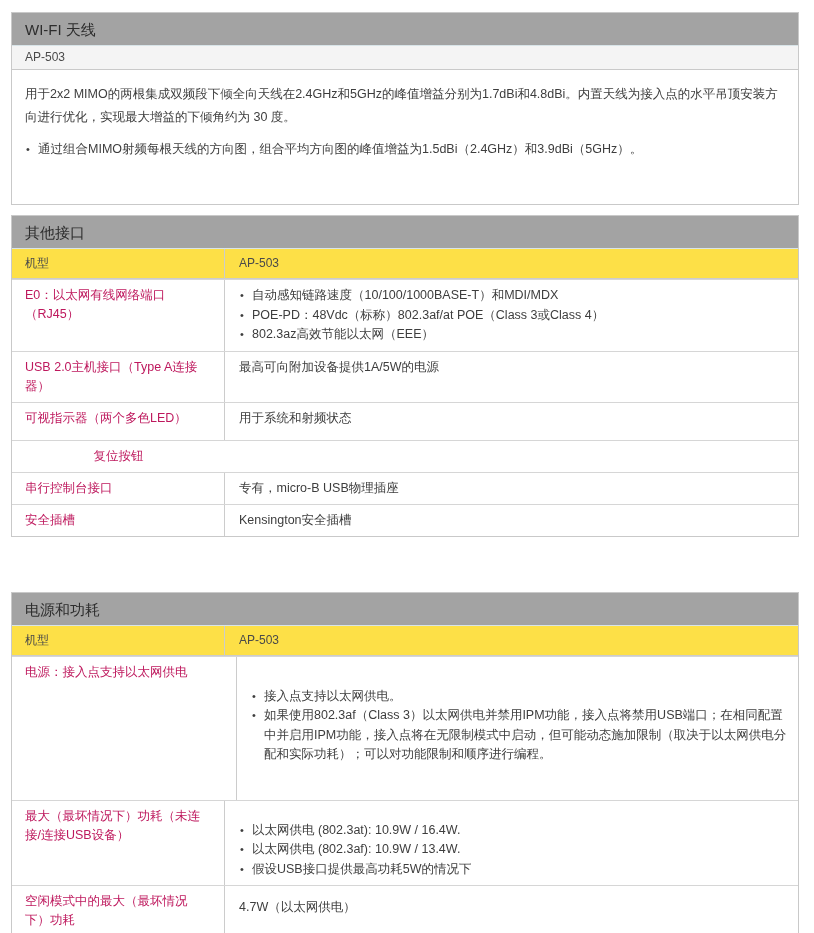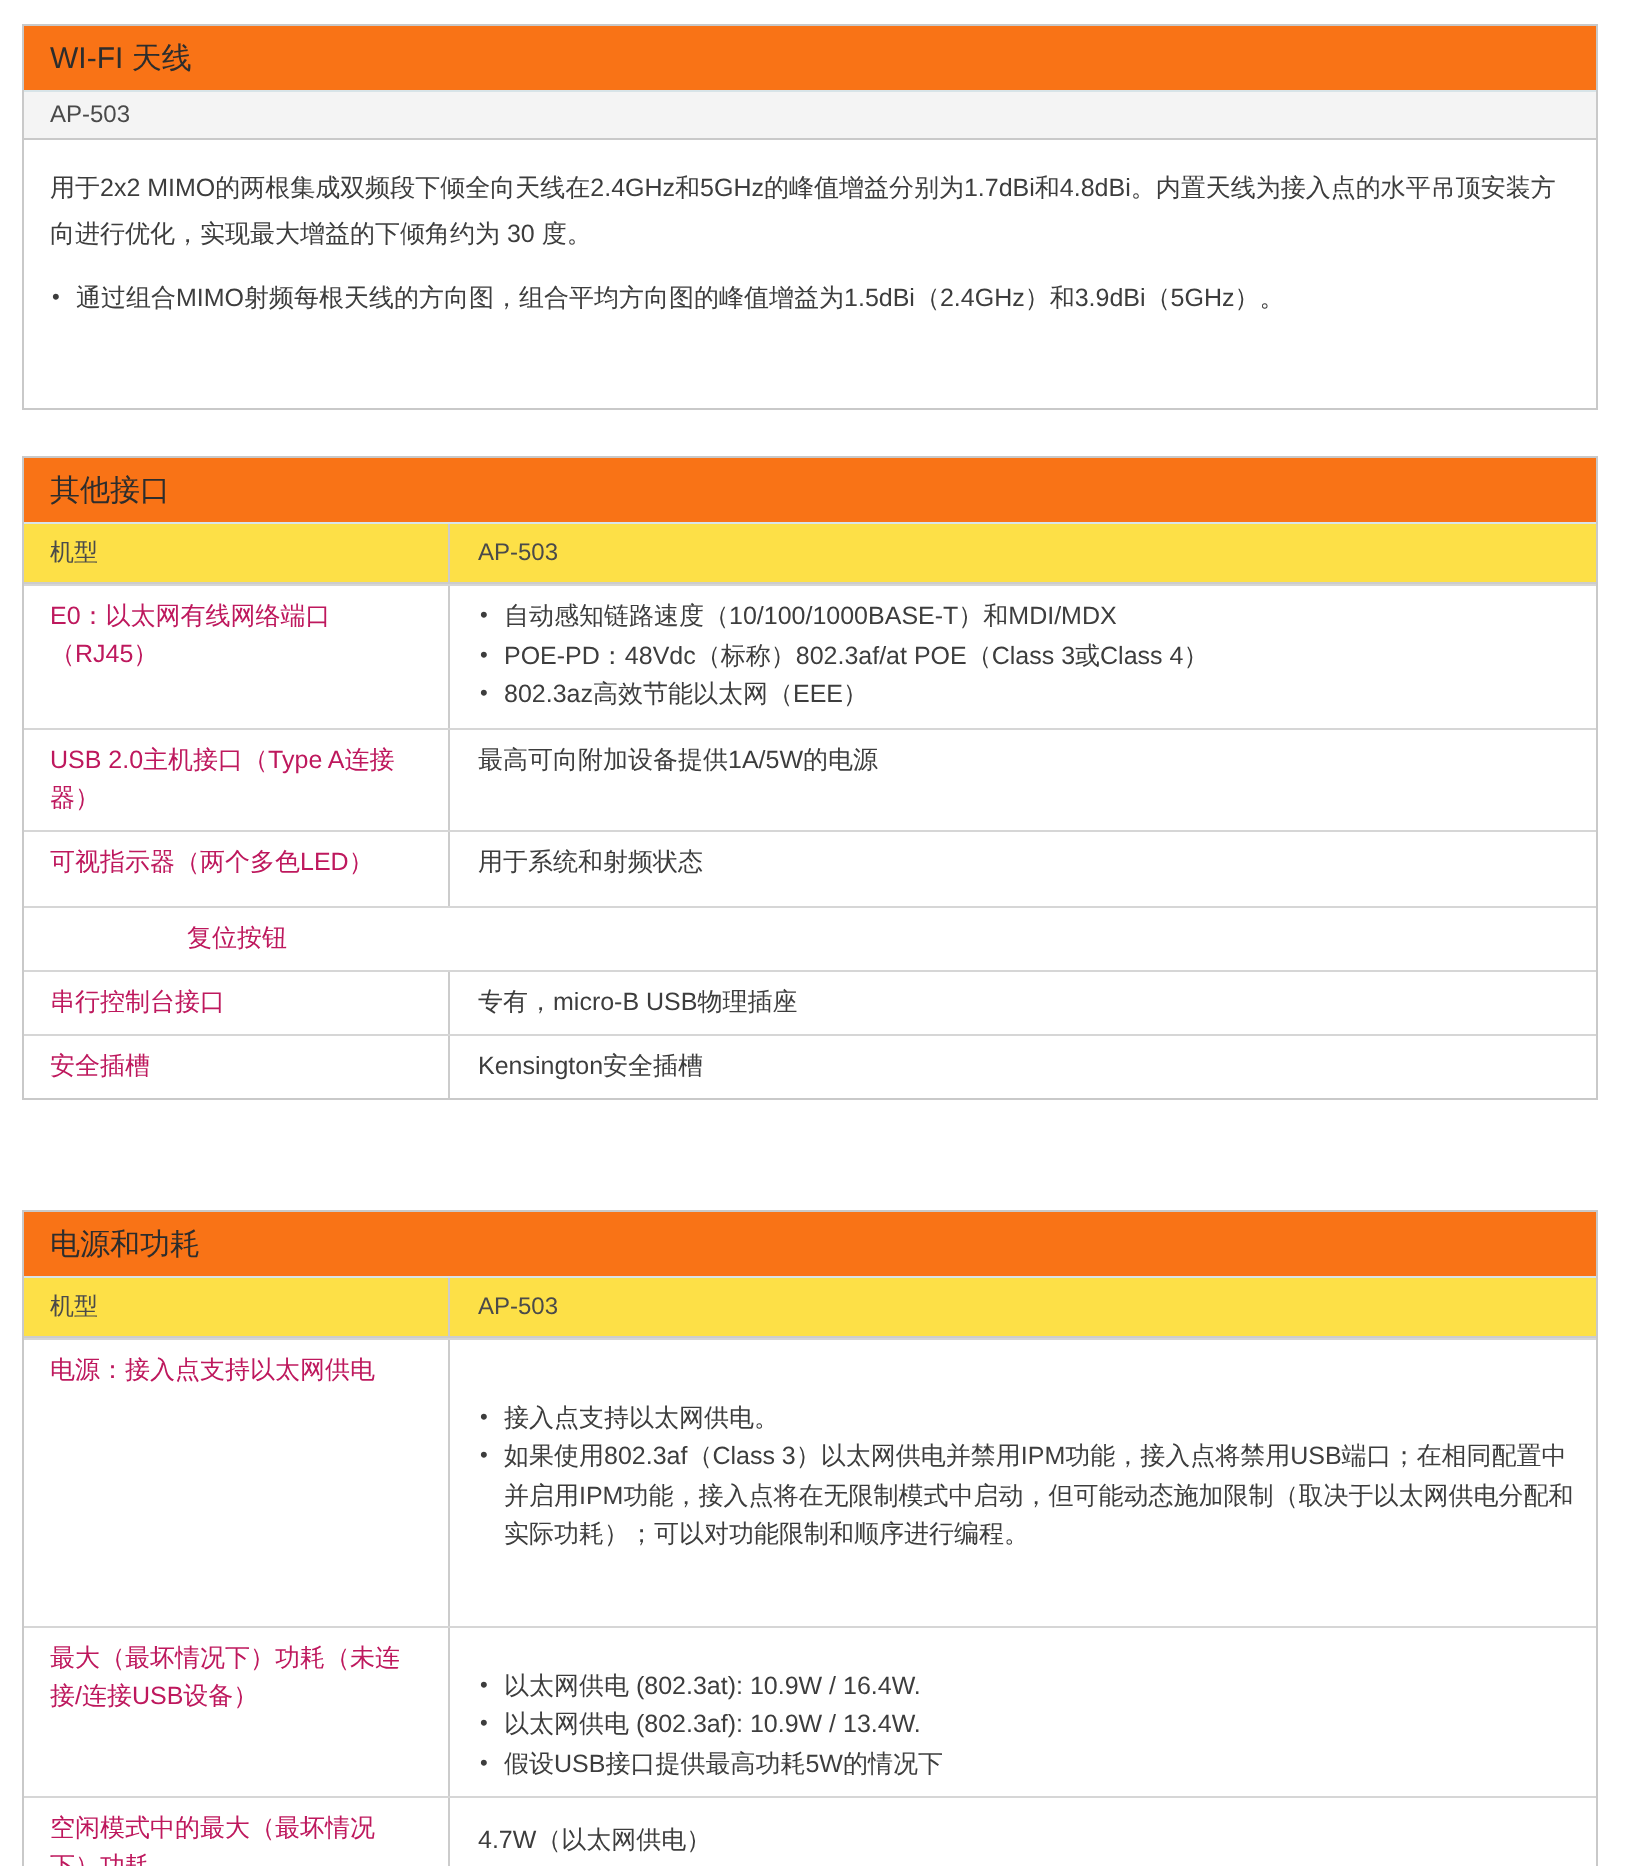--- a/index.html
+++ b/index.html
@@ -6,25 +6,25 @@
   html,body { background:#ffffff; }
   body {
     width:814px; height:933px; overflow:hidden;
     font-family:"Liberation Sans","DejaVu Sans",sans-serif;
     color:#3d3d3d;
     -webkit-font-smoothing:antialiased;
   }
   .page { padding:12px 15px 0 11px; }
 
   .panel { border:1px solid #c9c9c9; background:#ffffff; }
-  .panel + .panel { margin-top:23px; }
+  .panel + .panel { margin-top:10px; }
   .panel.gap-lg { margin-top:55px; }
 
   .panel-header {
-    background:#f97316;
+    background:#a3a3a3;
     height:33px; line-height:33px;
     padding-left:13px;
     font-size:15px; color:#2d2d2d;
     border-bottom:1px solid #d8e4e8;
   }
 
   
   .subrow {
     background:#f4f4f4;
     min-height:24px;
@@ -56,21 +56,21 @@
   .model-row .cell-label, .model-row .cell-value { color:#4a4a4a; font-size:12px; padding-top:5px; padding-bottom:5px; }
 
   
   .h-model  { min-height:26px; }
   .h-e0     { min-height:61px; }
   .h-usb    { min-height:38px; }
   .h-led    { min-height:38px; }
   .h-reset  { min-height:23px;text-align:center; }
   .h-serial { min-height:24px; }
   .h-slot   { min-height:22px; }
-  .h-power  { min-height:144px; }
+  .h-power  { min-height:144px;gap:12px; }
   .h-max    { min-height:82px; }
   .h-idle   { min-height:37px; }
 
   .pad-top-lg { padding-top:24px; }
   .pad-top-md { padding-top:14px; }
   .pad-top-sm { padding-top:12px; }
 
   
   ul.bullets { list-style:none; }
   .bullets li { position:relative; padding-left:13px; line-height:19.5px; }

